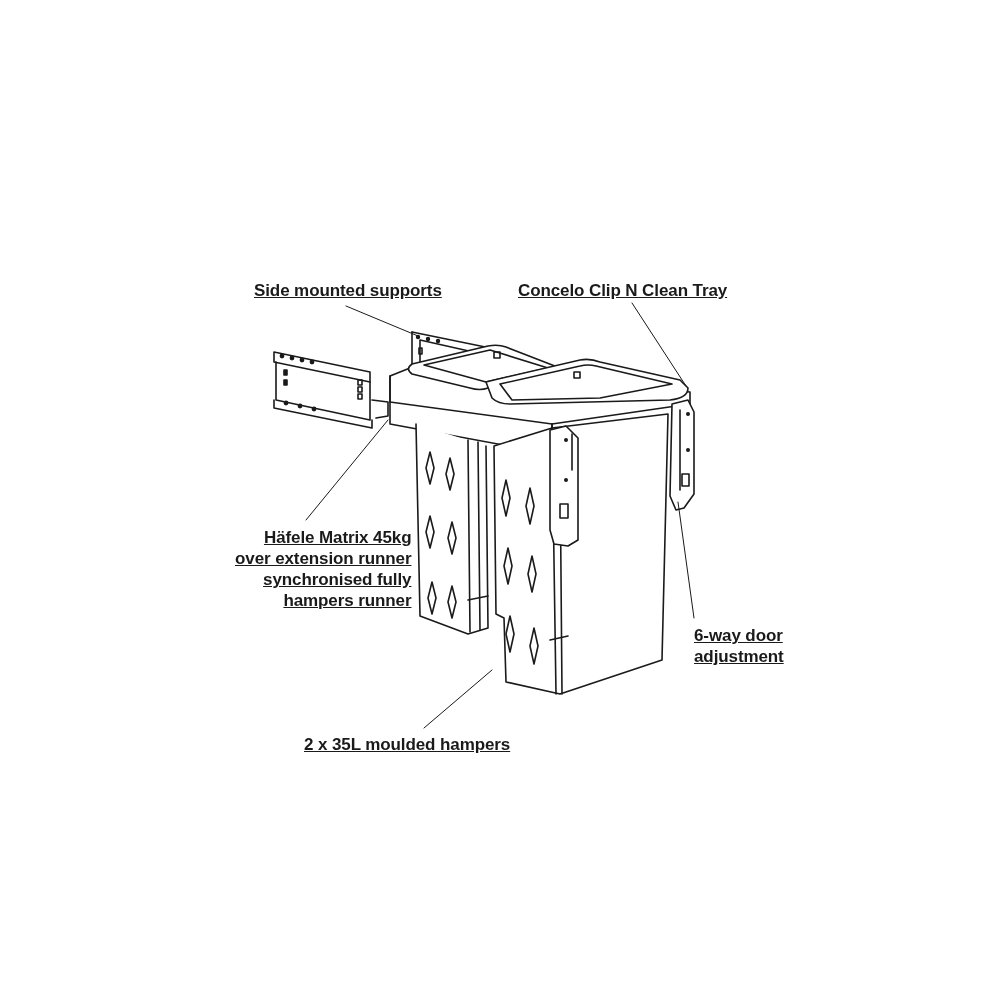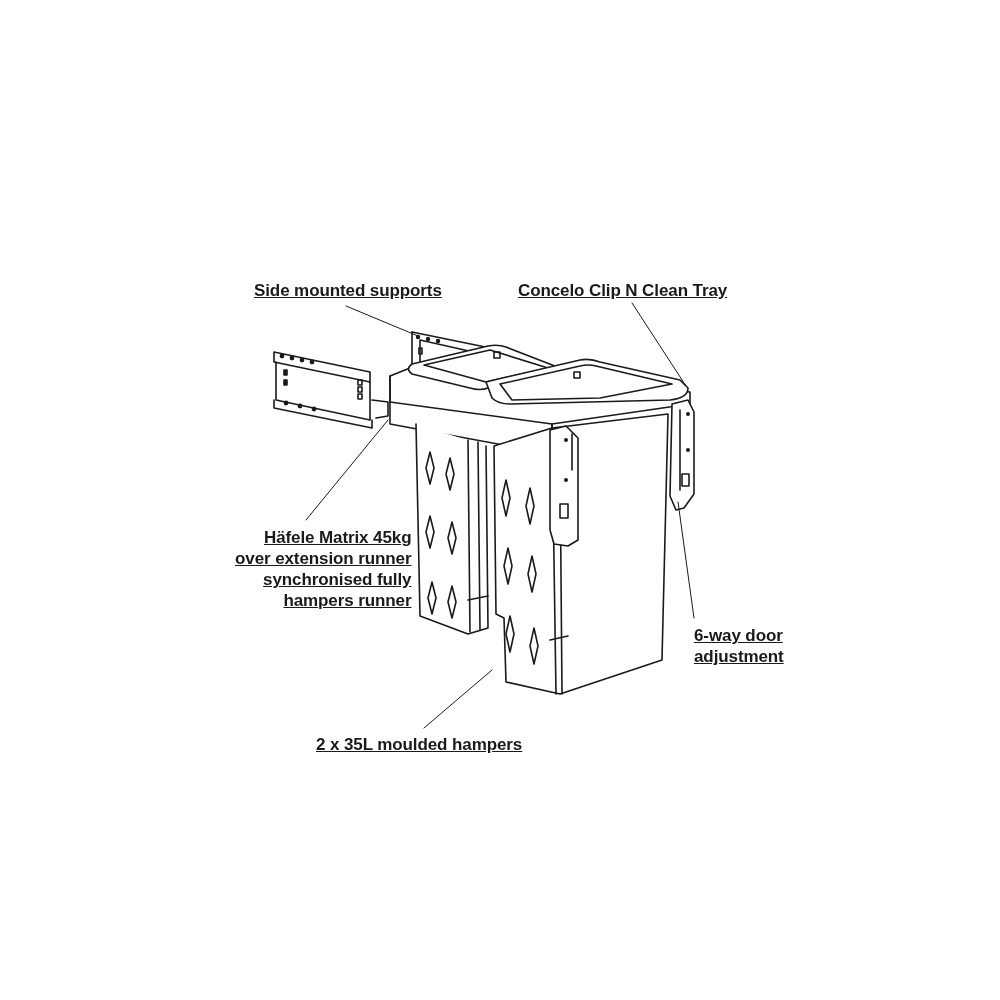--- a/index.html
+++ b/index.html
@@ -133,15 +133,15 @@
   <span class="ln">over extension runner</span>
   <span class="ln">synchronised fully</span>
   <span class="ln">hampers runner</span>
 </div>
 
 <div class="label" style="left:670px; top:625px;margin-left:24px;">
   <span class="ln">6-way door</span>
   <span class="ln">adjustment</span>
 </div>
 
-<div class="label" style="left:304px; top:734px;margin-left:12px;">
+<div class="label" style="left:304px; top:734px;">
   <span class="ln">2 x 35L moulded hampers</span>
 </div>
 
 </body></html>

